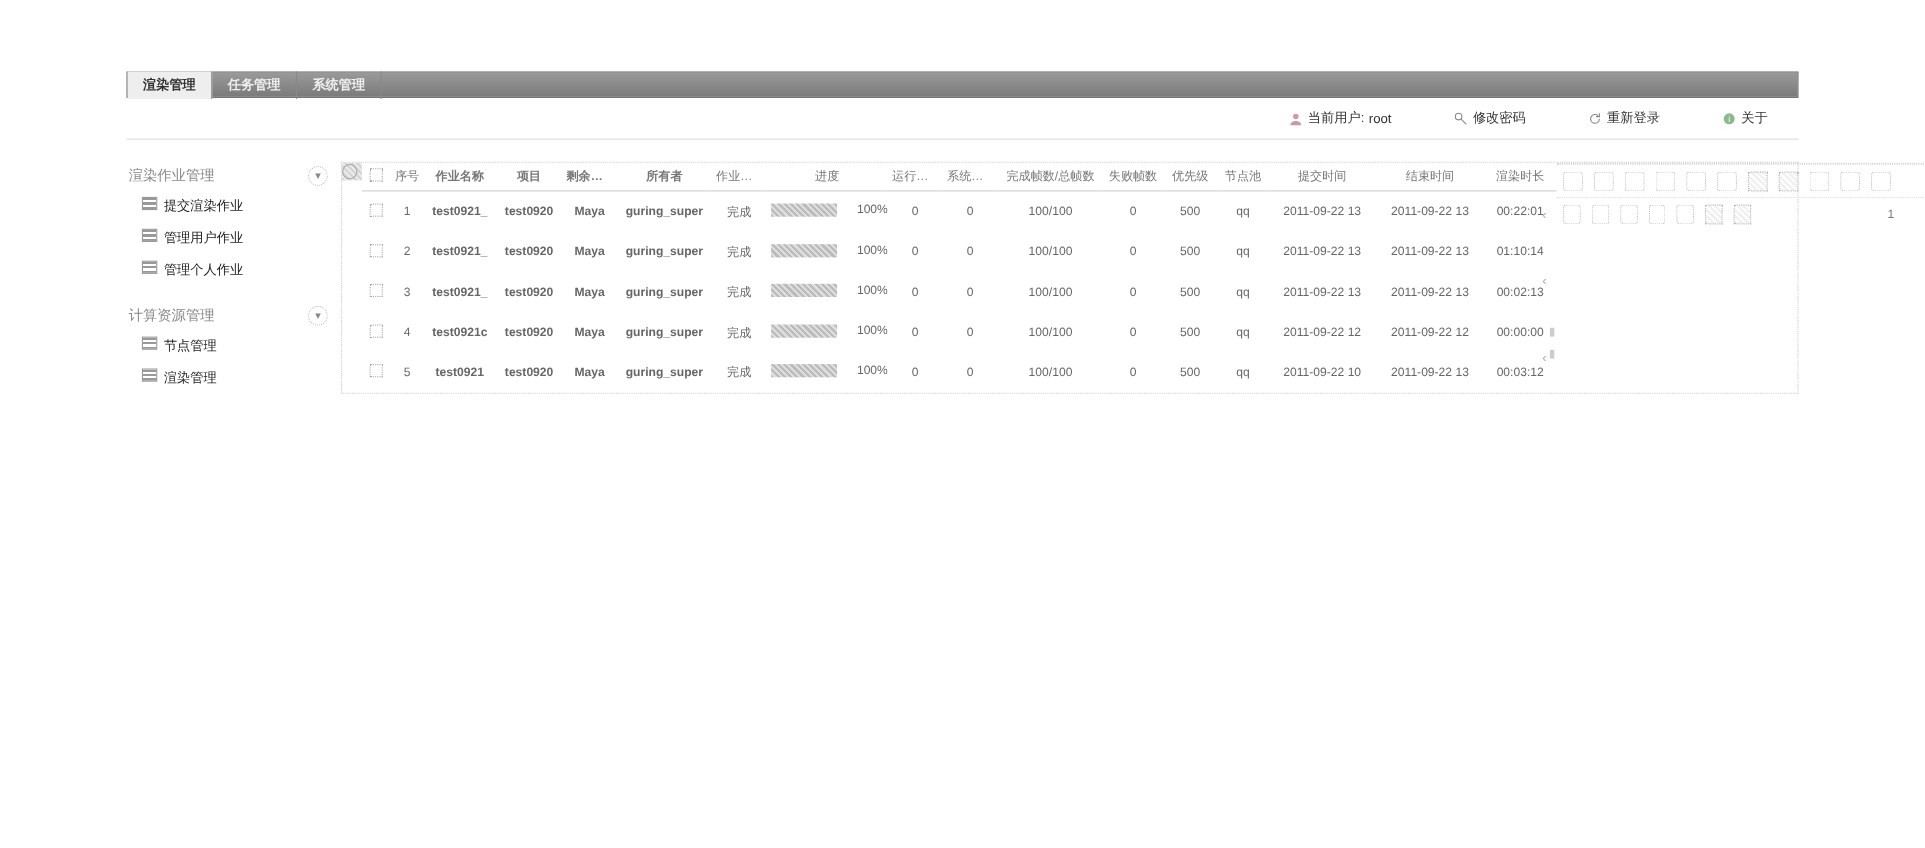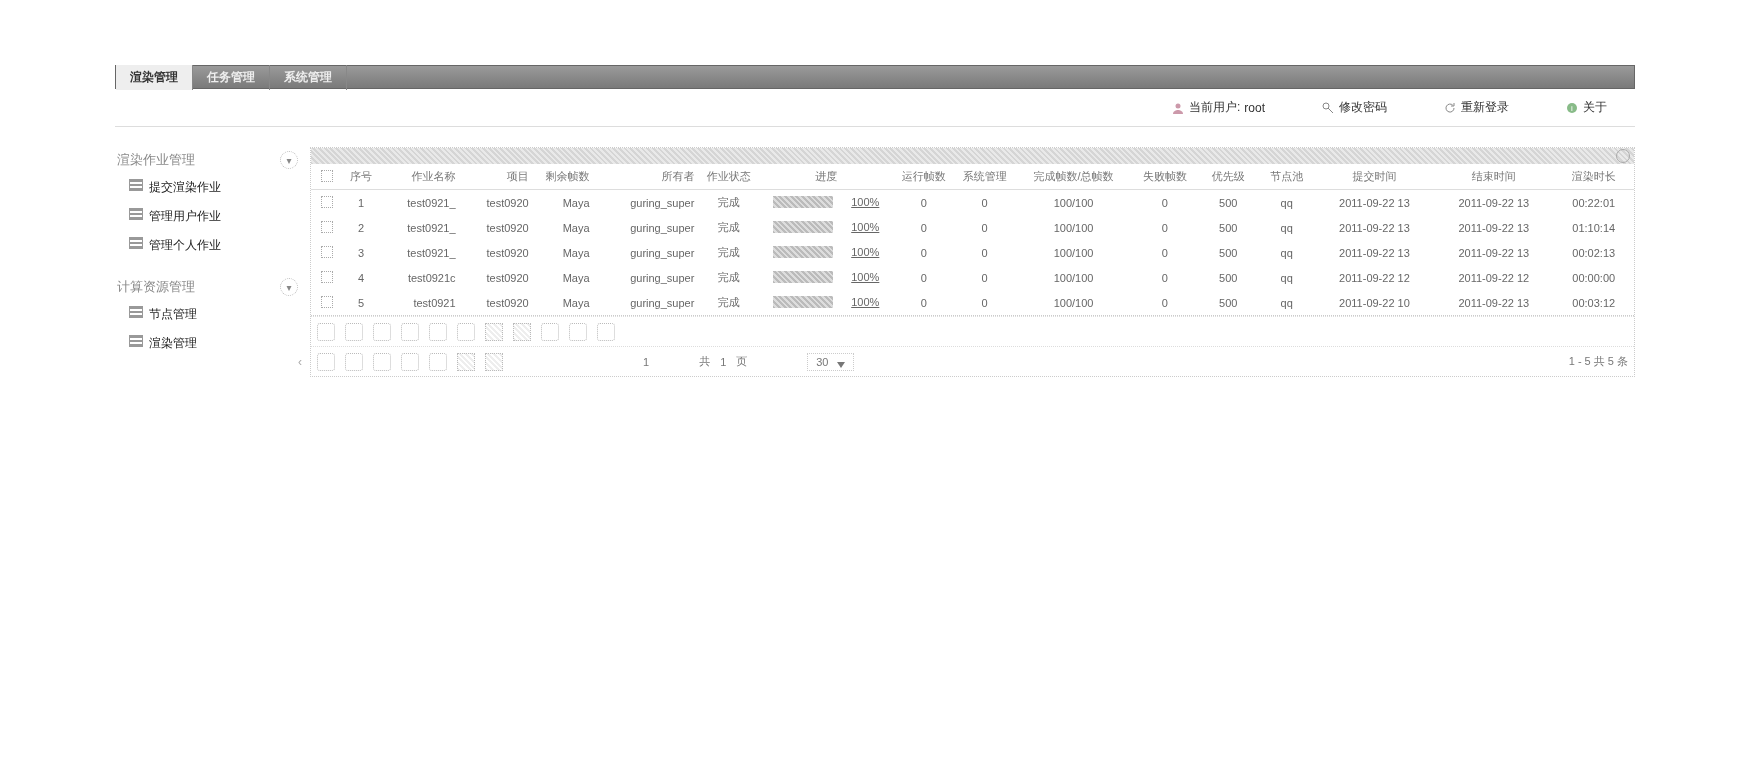--- a/index.html
+++ b/index.html
@@ -18,31 +18,31 @@
 .user-bar .ico { width: 14px; height: 14px; display: inline-flex; align-items: center; justify-content: center; }
 
 .body-row { display: flex; margin-top: 20px; }
 
 .sidebar { width: 195px; padding-right: 10px; }
 .side-group-title { display: flex; align-items: center; justify-content: space-between; color: #888; font-size: 13px; padding: 4px 2px; }
 .side-group-title .expander { width: 18px; height: 18px; border: 1px dotted #bbb; border-radius: 50%; display: flex; align-items: center; justify-content: center; font-size: 10px; color: #888; cursor: pointer; }
 .side-item { display: flex; gap: 6px; padding: 6px 2px 6px 14px; cursor: pointer; color: #222; }
 .side-item .bicon { width: 14px; height: 12px; background: repeating-linear-gradient(#999,#999 2px,#fff 2px,#fff 4px); border: 1px solid #999; }
 
-.main { flex: 1; min-width: 0; border: 1px dotted #ccc; display: flex; flex-direction: column; position: relative; }
+.main { flex: 1; min-width: 0; border: 1px dotted #ccc; display: flex; flex-direction: row; position: relative; }
 
 .grid-titlebar { height: 16px; background: repeating-linear-gradient(45deg,#d5d5d5,#d5d5d5 2px,#e9e9e9 2px,#e9e9e9 4px); display:flex; align-items:center; }
 .grid-titlebar .gear { margin-left: auto; width: 14px; height: 14px; border-radius: 50%; border: 1px solid #aaa; margin-right: 4px; cursor:pointer; }
 
 table.grid { width: 100%; border-collapse: collapse; table-layout: fixed; }
 table.grid th { font-size: 11px; color: #777; font-weight: normal; padding: 5px 4px; border-bottom: 1px solid #ddd; white-space: nowrap; overflow: hidden; text-overflow: ellipsis; }
 table.grid td { font-size: 11px; color: #666; padding: 5px 4px; white-space: nowrap; overflow: hidden; text-overflow: ellipsis; text-align: center; }
-table.grid td.left, table.grid th.left { text-align: right; }
+table.grid td.left, table.grid th.left { text-align: center; font-weight: bold; }
 .chk { width: 12px; height: 12px; border: 1px dotted #aaa; display: inline-block; }
-.progress { display: inline-flex; align-items: center; gap: 18px; text-decoration: underline; }
+.progress { display: inline-flex; align-items: center; gap: 18px; }
 .progress .bar { width: 60px; height: 12px; background: repeating-linear-gradient(45deg,#bbb,#bbb 2px,#ddd 2px,#ddd 4px); }
 
 .mid-spacer { flex: 1; position: relative; }
 .handle { position: absolute; left: -18px; width: 14px; height: 14px; color:#aaa; display:flex; align-items:center; justify-content:center; }
 
 .footer-toolbars { border-top: 1px dotted #ccc; }
 .ftb { display: flex; align-items: center; height: 30px; padding: 0 6px; gap: 10px; border-top: 1px dotted #ddd; font-size: 11px; color: #777; }
 .ftb .pill { width: 18px; height: 18px; border: 1px dotted #bbb; border-radius: 3px; cursor:pointer; }
 .ftb .hstripe { width: 18px; height: 18px; border: 1px dotted #bbb; background: repeating-linear-gradient(45deg,#eee,#eee 2px,#fff 2px,#fff 4px); cursor:pointer; }
 .ftb .spacer { flex: 1; }

